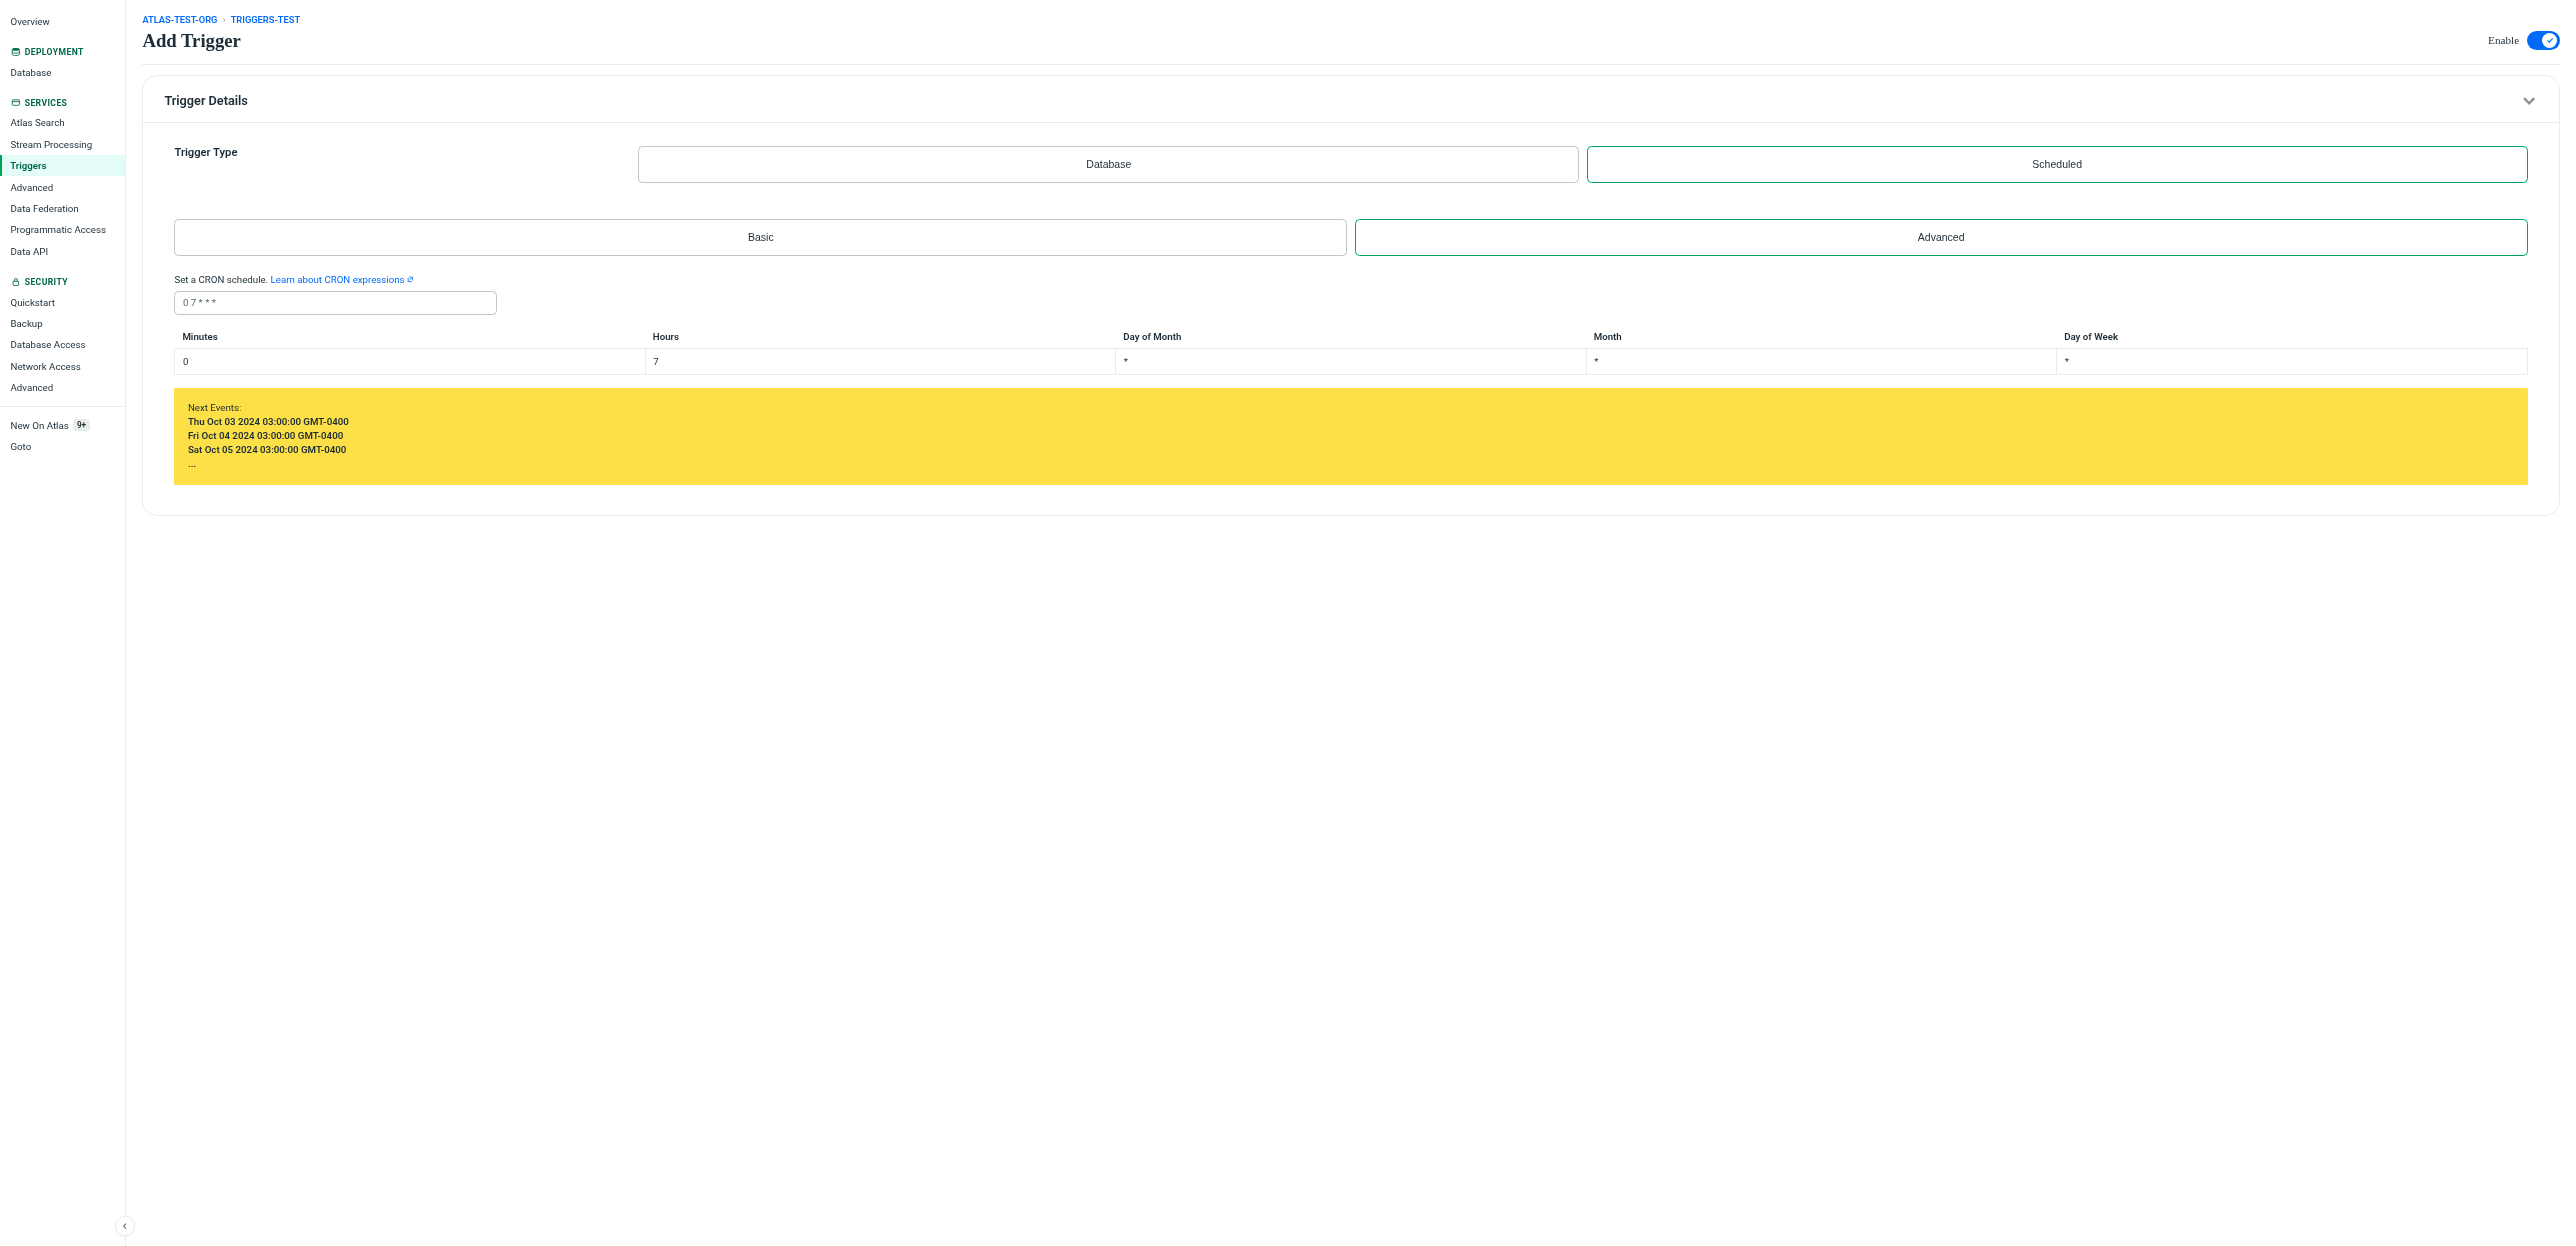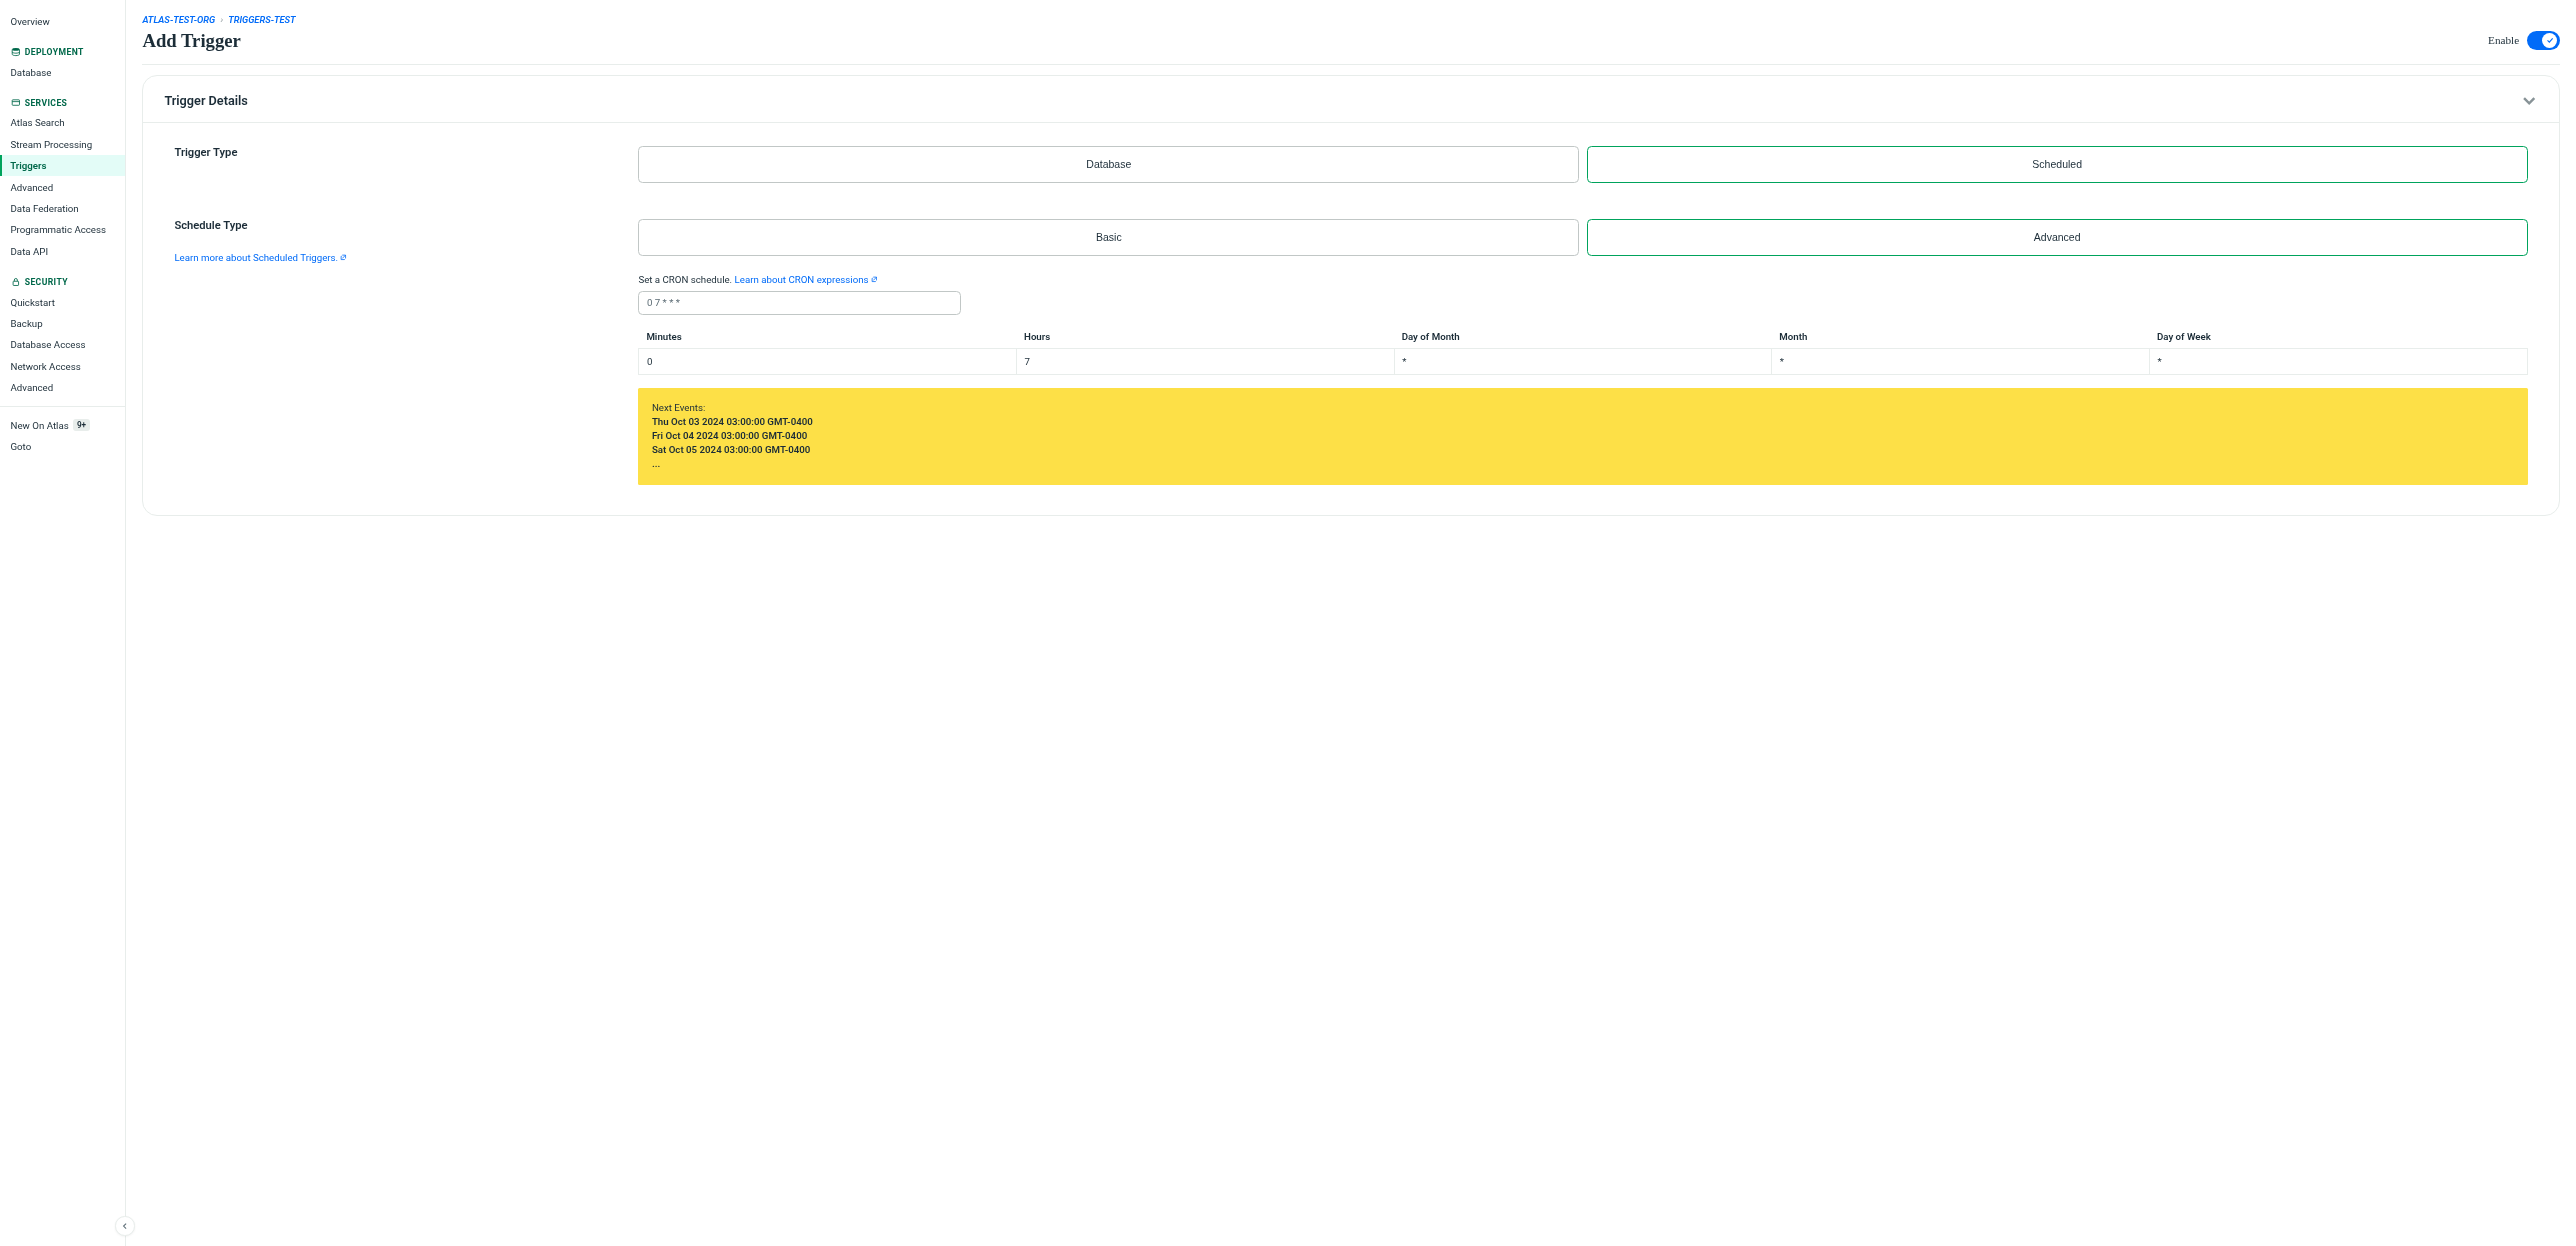--- a/index.html
+++ b/index.html
@@ -74,21 +74,20 @@
     box-shadow: 0 0.7px 2.2px rgba(0,0,0,0.06);
   }
   
   
   .main { flex: 1; padding: 0 16.4px 30px 16.4px; overflow: hidden;}
   .breadcrumb {
     padding-top: 14px;
     font-size: 9.3px;
     font-weight: 600;
     color: #016bf8;
-    font-style: italic;
   }
   .breadcrumb .sep { color: #889397; margin: 0 3px; font-weight: 400;}
   .page-header {
     display: flex; align-items: center; justify-content: space-between;
     padding: 4.5px 0 12px 0;
     border-bottom: 0.7px solid #e8edeb;
     margin-bottom: 10.5px;
     font-family: Liberation Serif, serif;
   }
   .page-title { font-size: 18.7px; font-weight: 600; color: #1c2d38; }
@@ -273,32 +272,20 @@
           </div>
           <div class="field-controls">
             <div class="segment">
               <button class="segment-btn">Database</button>
               <button class="segment-btn selected">Scheduled</button>
             </div>
           </div>
         </div>
 
         <div class="field-row">
-          <div class="field-label-col">
-            <div class="field-label">Schedule Type</div>
-            <div class="learn-wrap">
-              <span class="link link-inline">
-                <span>Learn more about Scheduled Triggers.</span>
-                <svg class="ext-icon" viewBox="0 0 12 12" fill="none" stroke="#016bf8" stroke-width="1.4">
-                    <path d="M4 2h6v6M10 2 4 8"></path>
-                    <path d="M8 9v1H2V4h1"></path>
-                  </svg>
-              </span>
-            </div>
-          </div>
           <div class="field-controls">
             <div class="segment">
               <button class="segment-btn">Basic</button>
               <button class="segment-btn selected">Advanced</button>
             </div>
 
             <div class="help-text">
               <span>Set a CRON schedule. </span><span class="link link-inline">
                 <span>Learn about CRON expressions</span>
                 <svg class="ext-icon" viewBox="0 0 12 12" fill="none" stroke="#016bf8" stroke-width="1.4">

